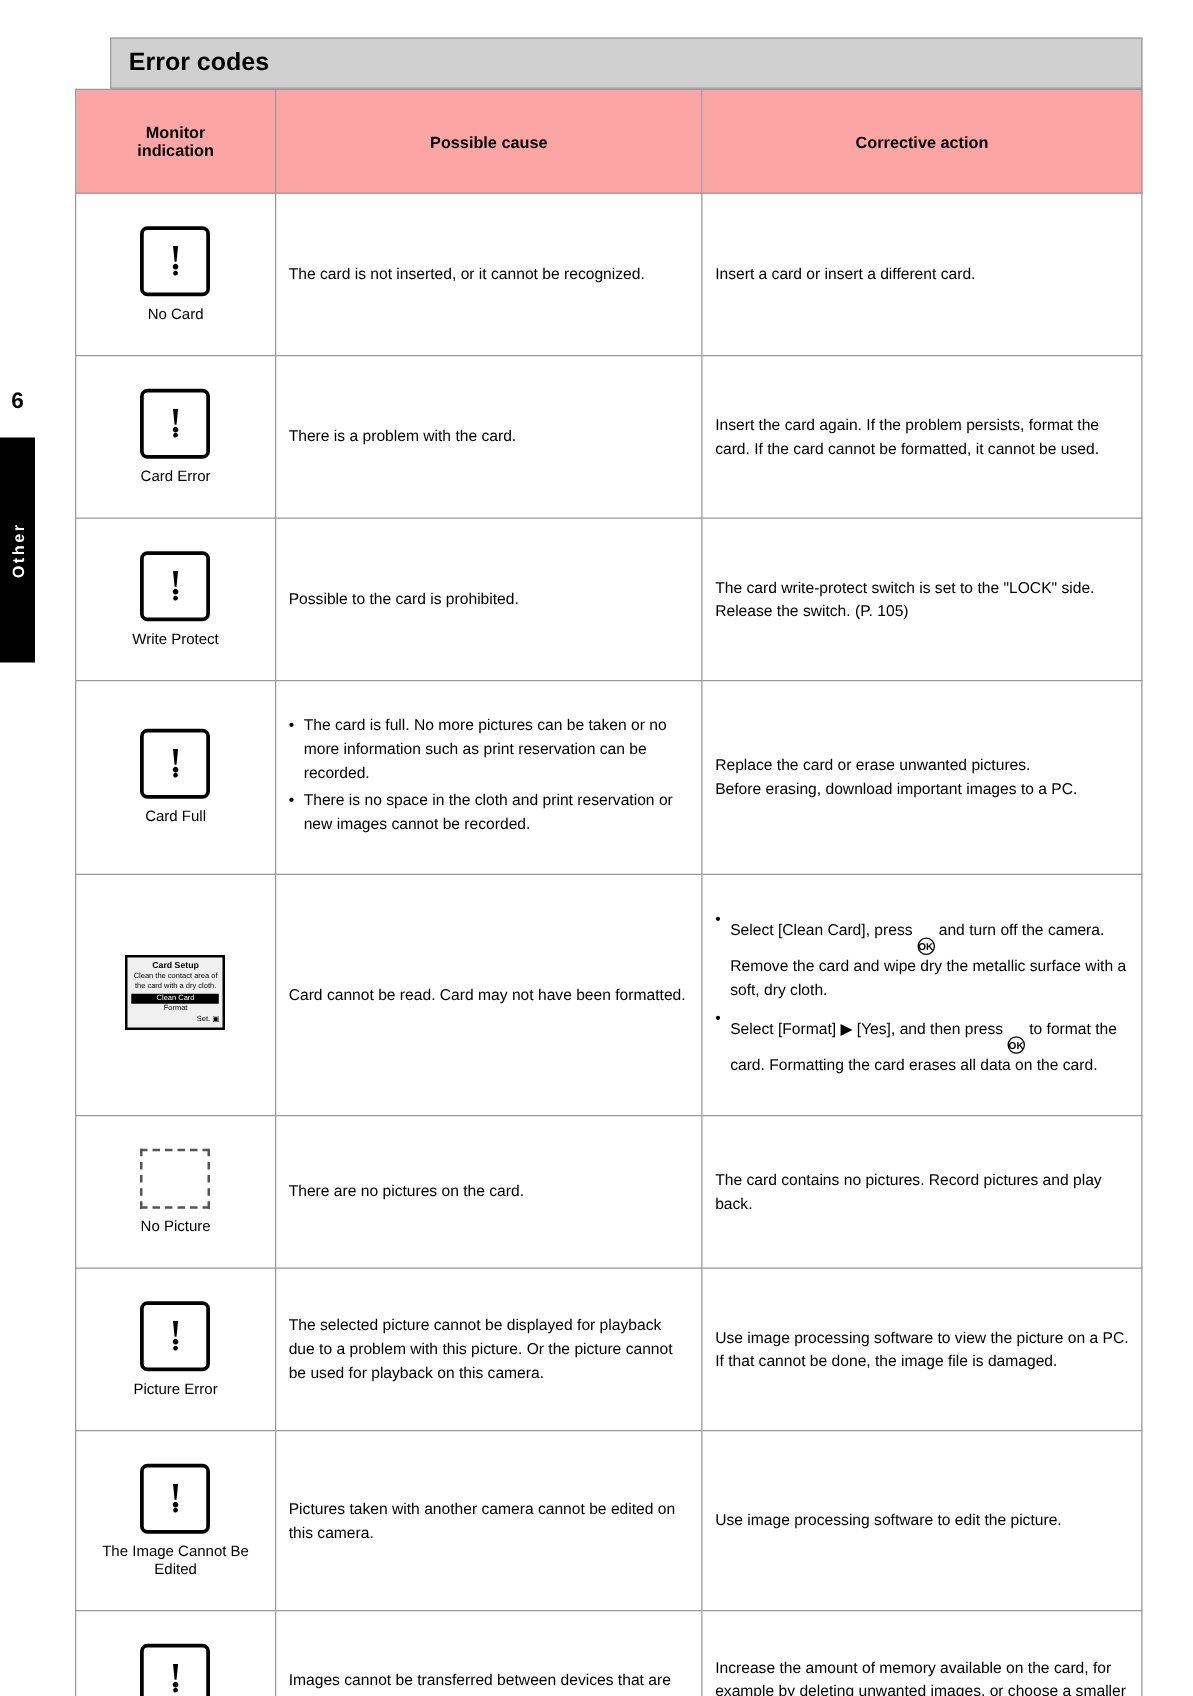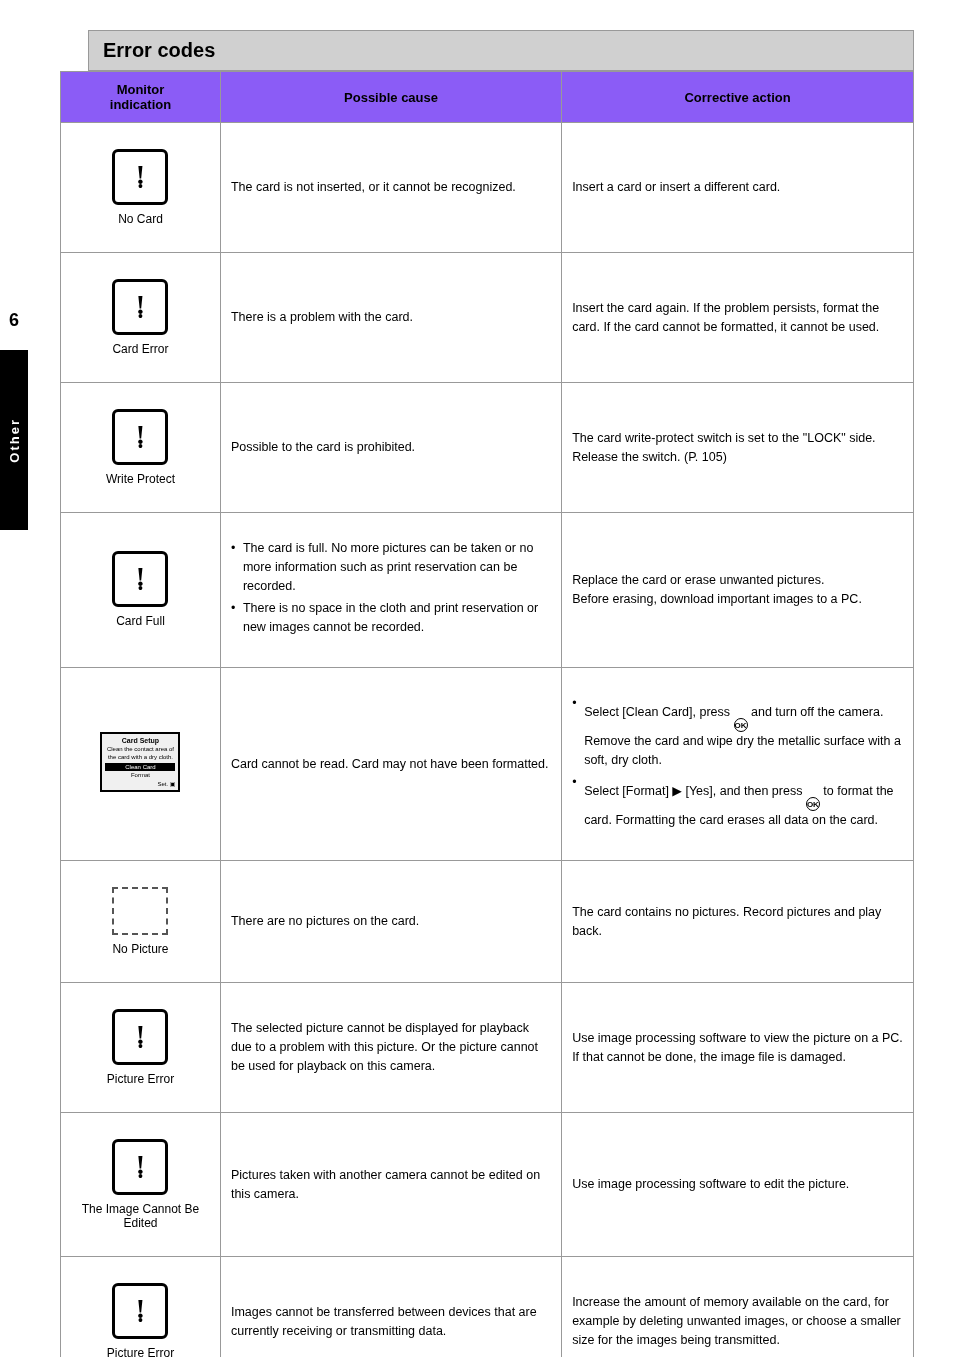--- a/index.html
+++ b/index.html
@@ -69,25 +69,25 @@
       border: 1px solid #999;
     }
 
     th, td {
       border: 1px solid #999;
       padding: 26px 10px;
       vertical-align: middle;
     }
 
     thead th {
-      background: #8b5cf6;
+      background: #fca5a5;
       font-weight: bold;
       font-size: 13px;
       text-align: center;
-      padding: 10px;
+      padding: 26px;
     }
 
     .col-monitor {
       width: 150px;
       text-align: center;
     }
 
     .col-cause {
       width: 320px;
     }

